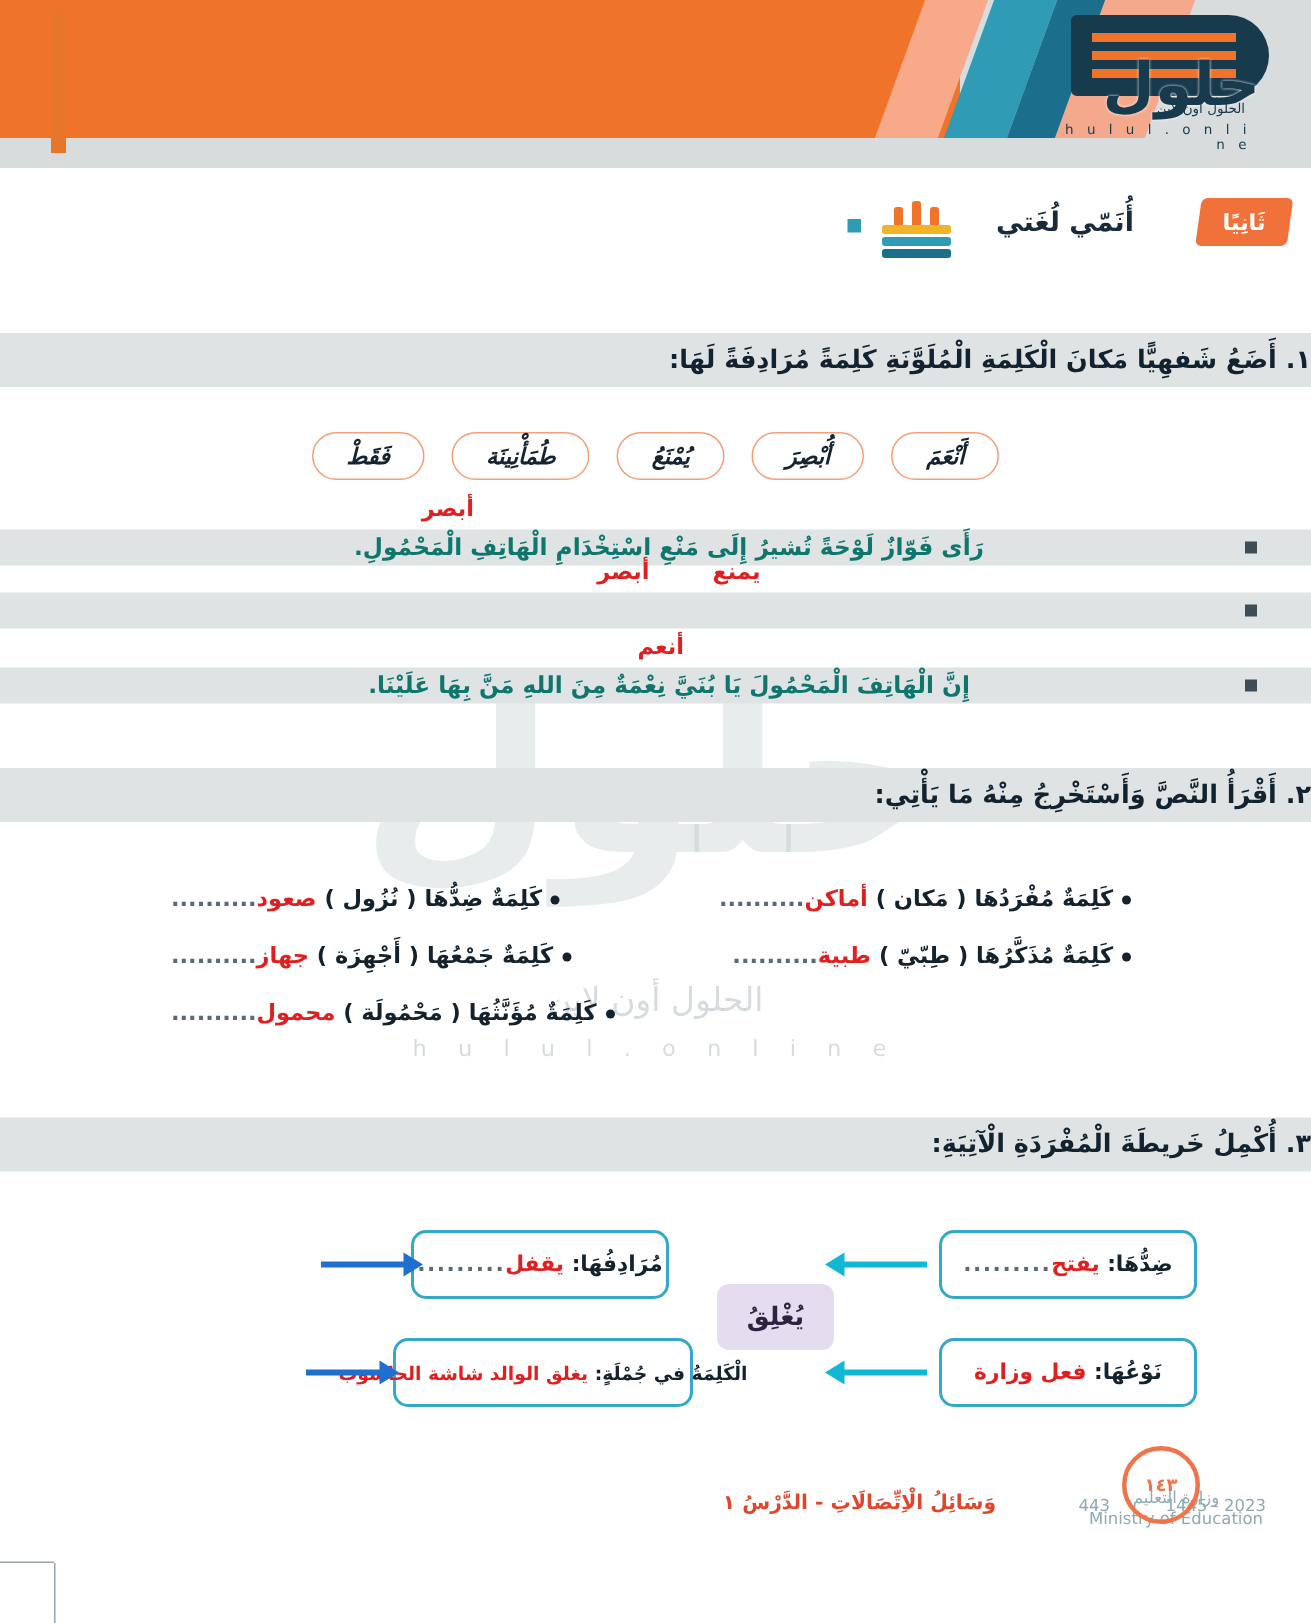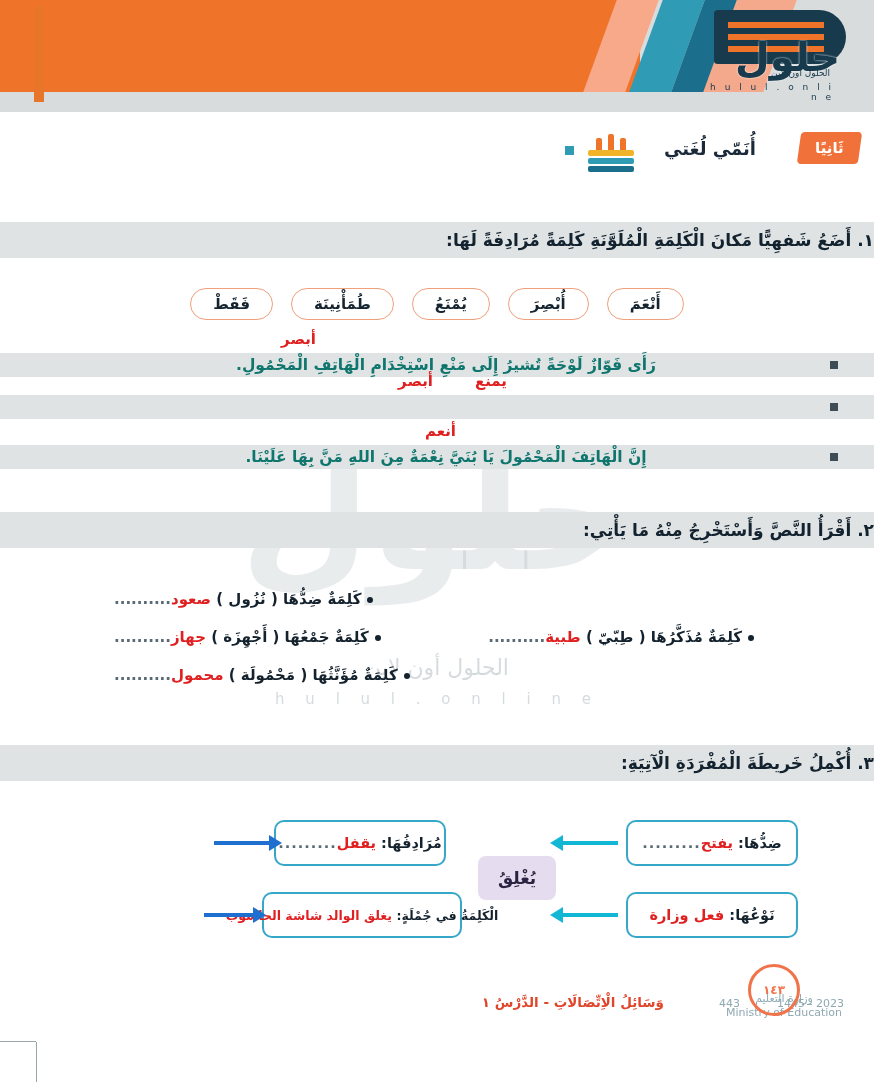--- a/index.html
+++ b/index.html
@@ -203,20 +203,21 @@
     position: absolute;
     top: 282px;
     right: 0;
     width: 874px;
     height: 44px;
     display: flex;
     flex-direction: row-reverse;
     justify-content: center;
     gap: 18px;
     align-items: center;
+    font-style: italic;
   }
   .pill {
     border: 1.5px solid #f0a07a;
     border-radius: 22px;
     background: #fff;
     padding: 6px 22px;
     font-size: 15px;
     font-weight: bold;
     color: #15242f;
     white-space: nowrap;
@@ -511,20 +512,24 @@
 <div class="hand-red" style="top:422px; right:418px;">أنعم</div>
 
 <div class="q-band" style="top:512px;"></div>
 <div class="q-text" style="top:512px;">٢. أَقْرَأُ النَّصَّ وَأَسْتَخْرِجُ مِنْهُ مَا يَأْتِي:</div>
 
 <div class="ans-row" style="top:590px;">
   <div class="ans-right">
     <span class="bullet-dot"></span><span>كَلِمَةٌ ضِدُّهَا ( نُزُول )</span>
     <span class="red-ink">صعود</span><span class="dots">..........</span>
   </div>
+  <div class="ans-left">
+    <span class="bullet-dot"></span><span>كَلِمَةٌ مُفْرَدُهَا ( مَكان )</span>
+    <span class="red-ink">أماكن</span><span class="dots">..........</span>
+  </div>
 </div>
 
 <div class="ans-row" style="top:628px;margin-left:11px;">
   <div class="ans-right">
     <span class="bullet-dot"></span><span>كَلِمَةٌ جَمْعُهَا ( أَجْهِزَة )</span>
     <span class="red-ink">جهاز</span><span class="dots">..........</span>
   </div>
   <div class="ans-left">
     <span class="bullet-dot"></span><span>كَلِمَةٌ مُذَكَّرُهَا ( طِبّيّ )</span>
     <span class="red-ink">طبية</span><span class="dots">..........</span>

